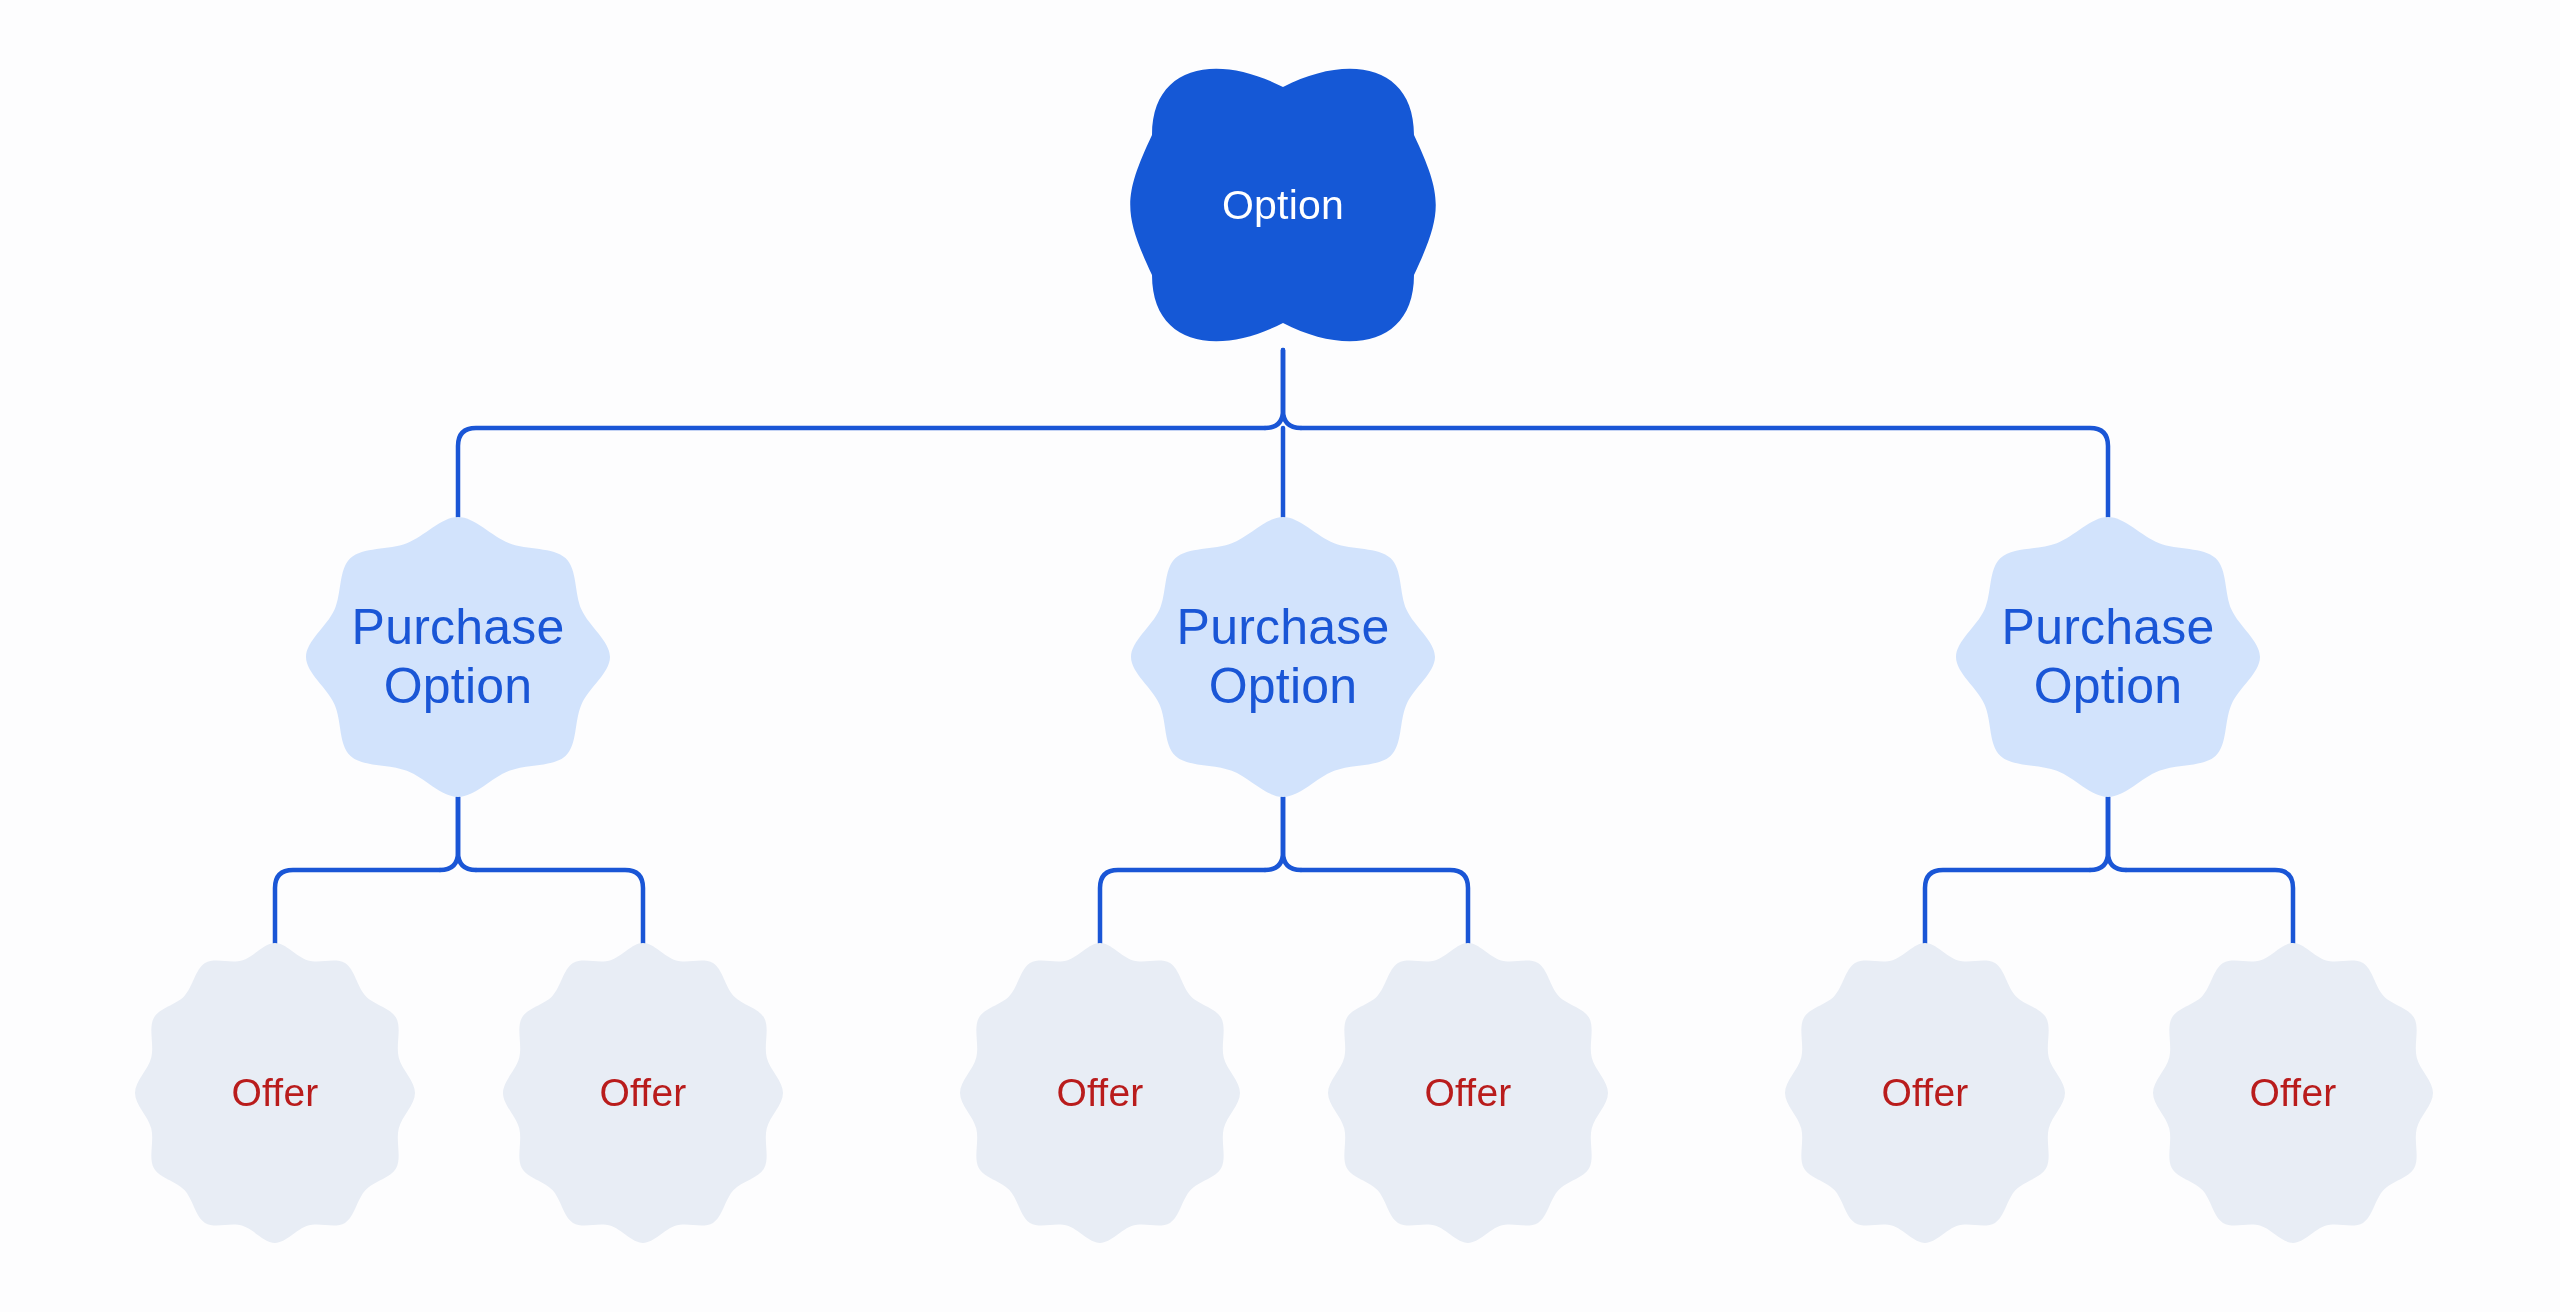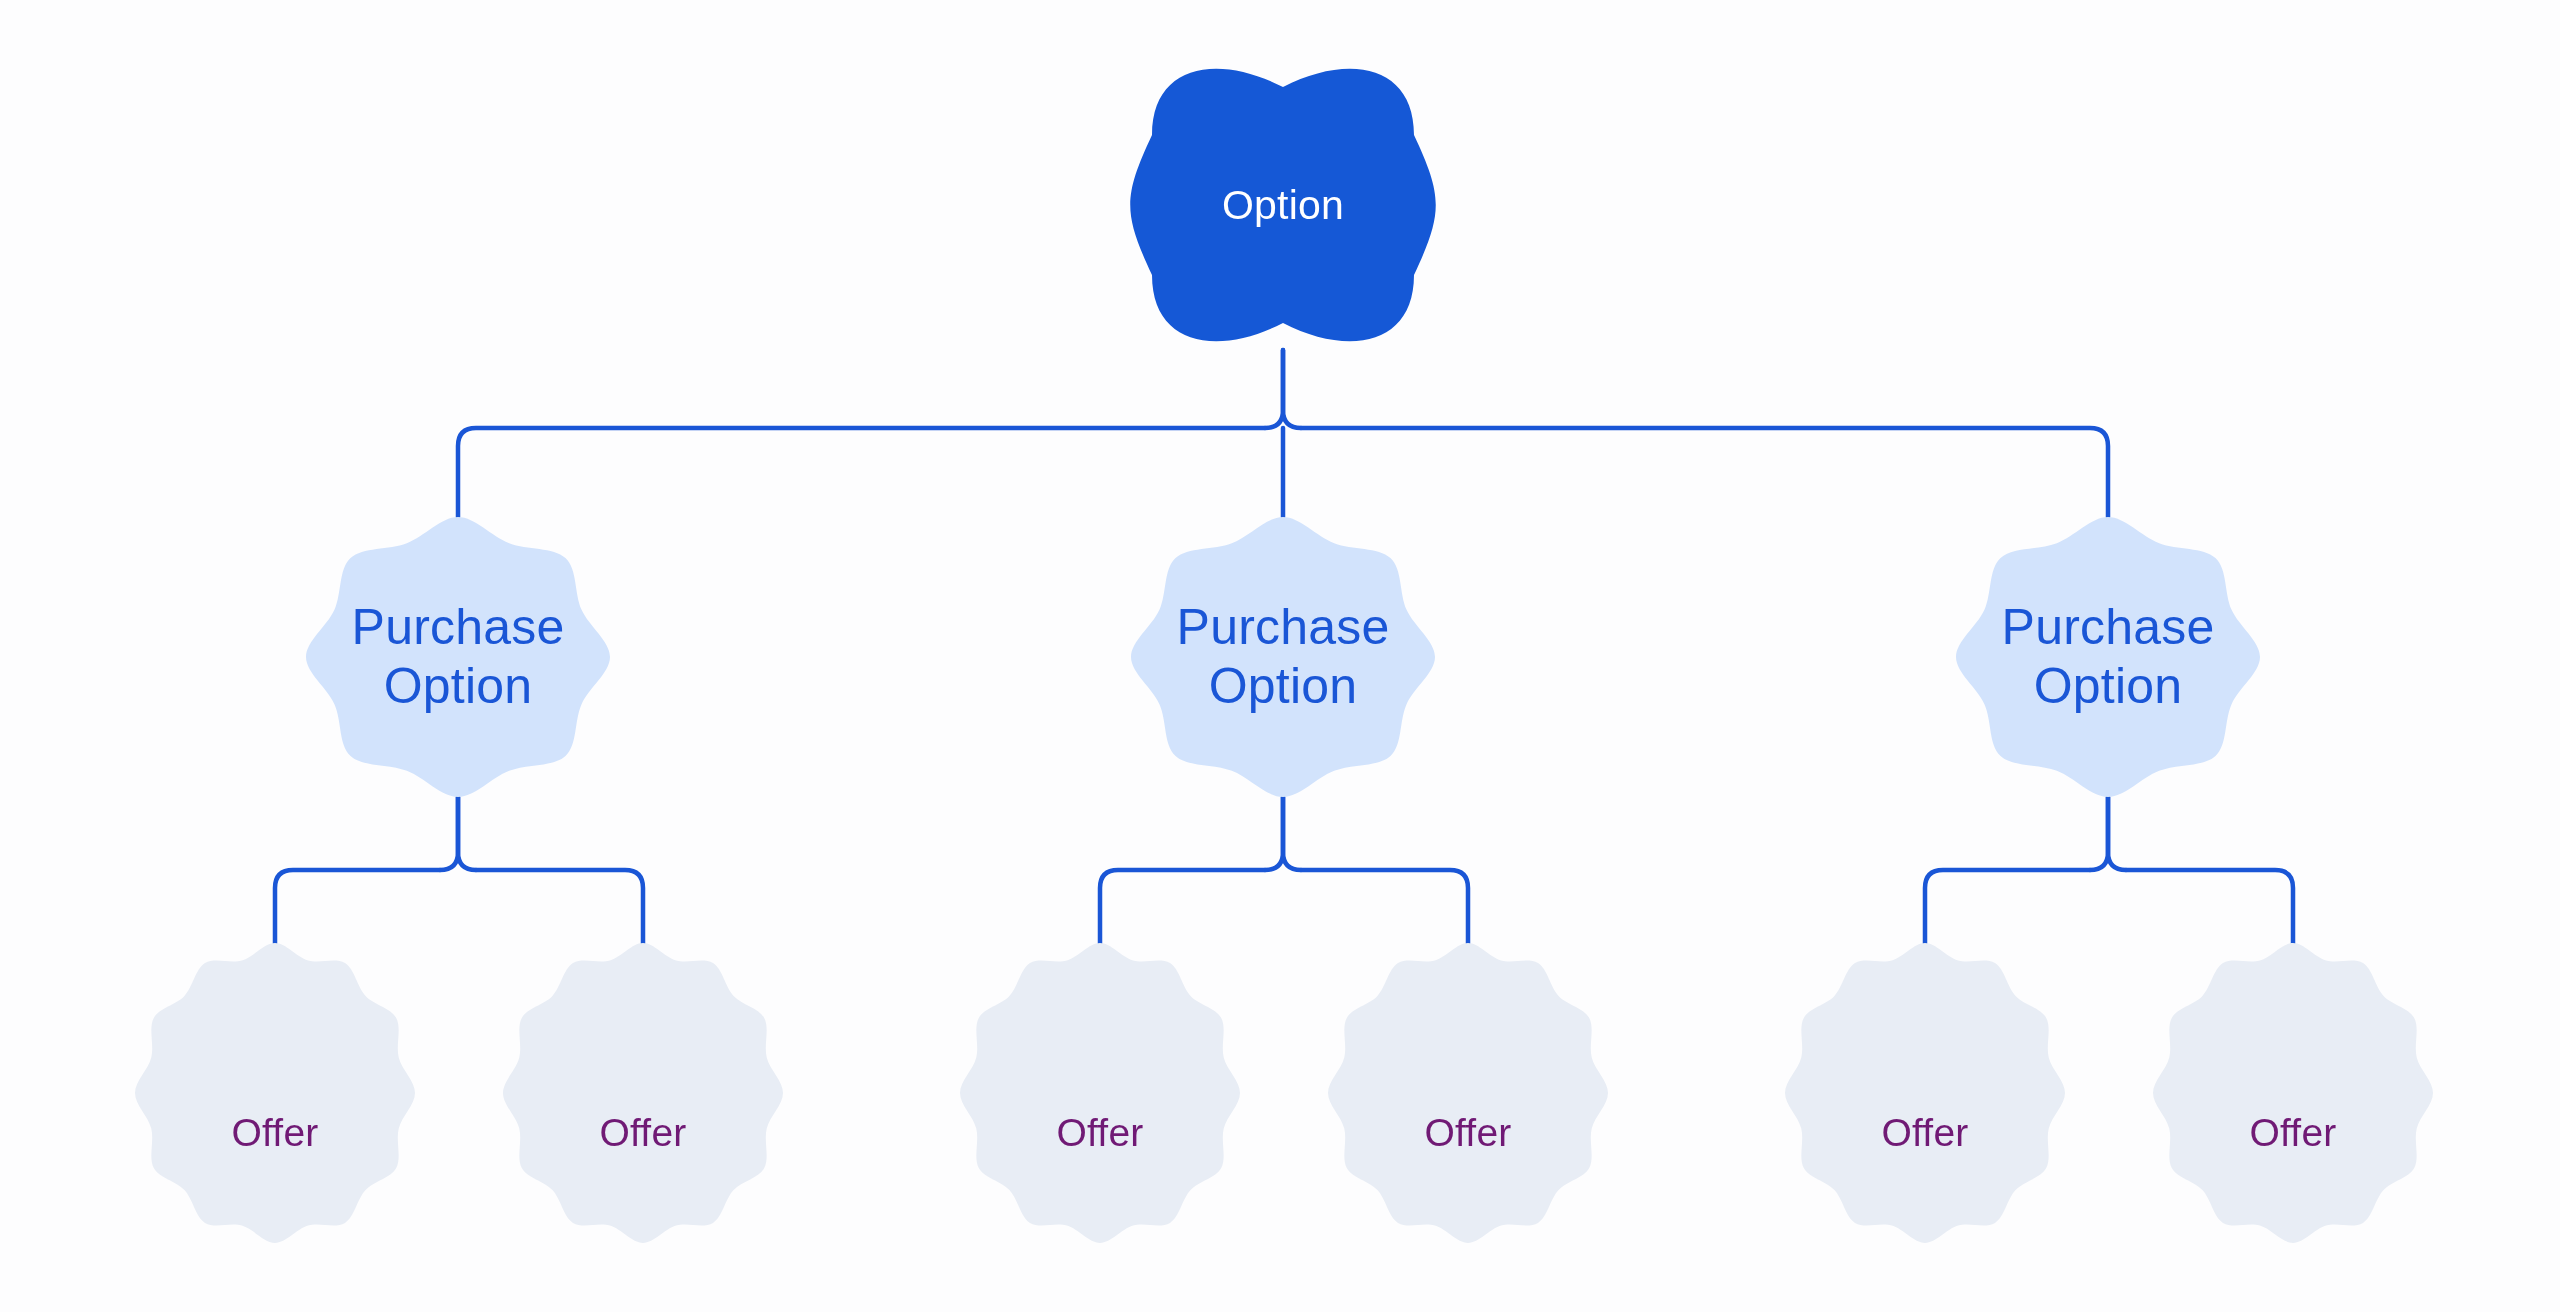--- a/index.html
+++ b/index.html
@@ -40,25 +40,24 @@
     font-weight: 400;
     letter-spacing: 0.2px;
   }
   .label-po {
     color: #1a56d6;
     font-size: 50px;
     font-weight: 400;
     letter-spacing: 0.2px;
   }
   .label-offer {
-    color: #701a75;
+    color: #b91c1c;
     font-size: 39px;
     font-weight: 400;
     letter-spacing: 0.2px;
-    margin-top: 40px;
   }
 </style>
 </head>
 <body>
 
 <div id="canvas" style="background: rgb(253, 253, 254);">
 
   <svg id="diagram-svg" viewBox="0 0 2560 1312">
     <defs>
 

